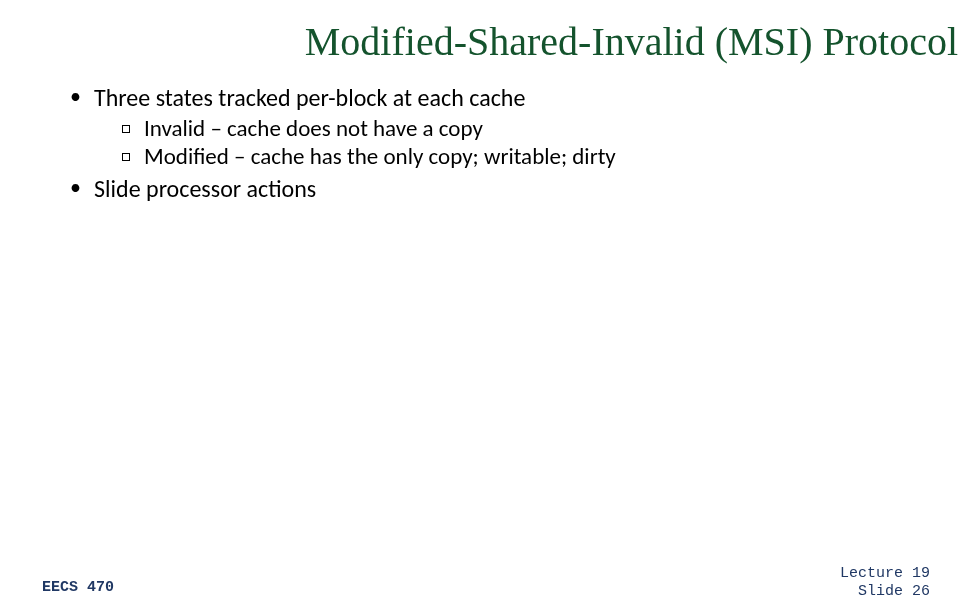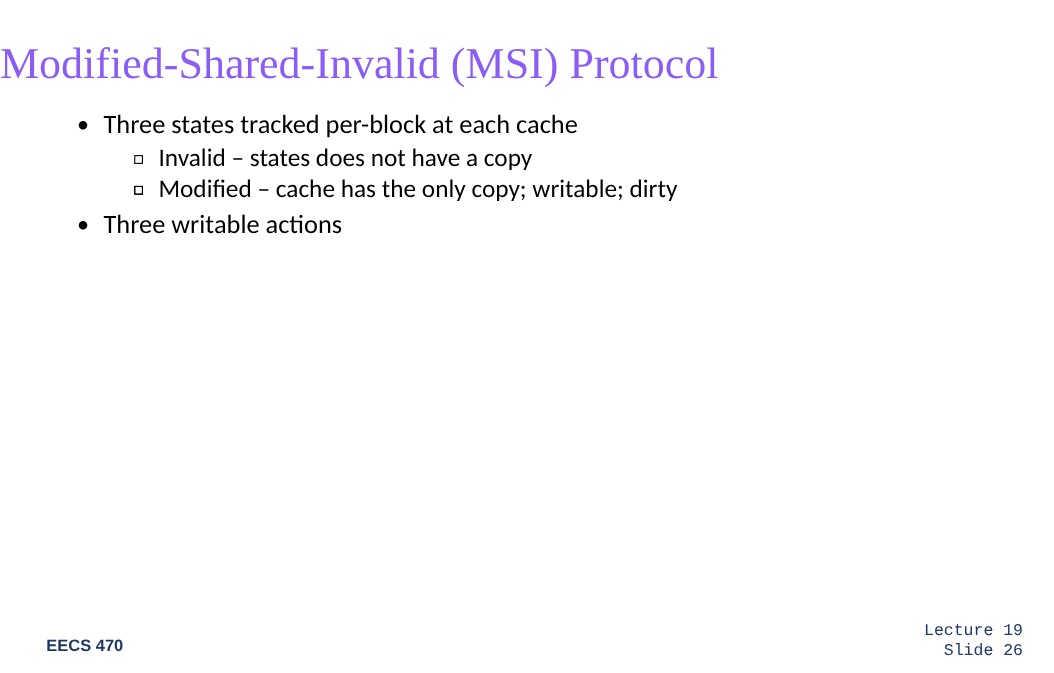--- a/index.html
+++ b/index.html
@@ -8,24 +8,24 @@
     width: 958px;
     height: 612px;
     background: #ffffff;
     font-family: "Calibri", "Segoe UI", Arial, sans-serif;
     color: #000;
     position: relative;
     overflow: hidden;
   }
   .title {
     font-family: "Comic Sans MS", "Comic Sans", cursive;
-    color: #8b5cf6;
+    color: #14532d;
     font-size: 40px;
-    text-align: left;
-    padding-top: 34px;
+    text-align: right;
+    padding-top: 18px;
     font-weight: 400;
   }
   .content {
     padding: 18px 60px 0 70px;
     font-size: 24px;
   }
   ul.b1 {
     list-style: none;
     padding-left: 0;
     margin: 0;
@@ -82,21 +82,21 @@
     width: 7px;
     height: 7px;
     border: 1px solid #000;
     border-radius: 50%;
     box-sizing: border-box;
   }
   .footer-left {
     position: absolute;
     left: 42px;
     bottom: 16px;
-    font-family: Liberation Sans, sans-serif;
+    font-family: Liberation Mono, monospace;
     font-size: 15px;
     color: #203864;
     font-weight: bold;
   }
   .footer-right {
     position: absolute;
     right: 28px;
     bottom: 10px;
     font-family: "Courier New", monospace;
     font-size: 15px;
@@ -110,31 +110,31 @@
 <body>
 
 <div class="title">Modified-Shared-Invalid (MSI) Protocol</div>
 
 <div class="content">
   <ul class="b1">
     <li>
       <span>Three states tracked per-block at each cache</span>
       <ul class="b2">
         <li>
-          <span>Invalid – states does not have a copy</span>
+          <span>Invalid – cache does not have a copy</span>
         </li>
         <li>
         </li>
         <li>
           <span>Modified – cache has the only copy; writable; dirty</span>
         </li>
       </ul>
     </li>
     <li>
-      <span>Three writable actions</span>
+      <span>Slide processor actions</span>
     </li>
   </ul>
 </div>
 
 <div class="footer-left">EECS 470</div>
 <div class="footer-right">
   <div>Lecture 19</div>
   <div>Slide 26</div>
 </div>
 

